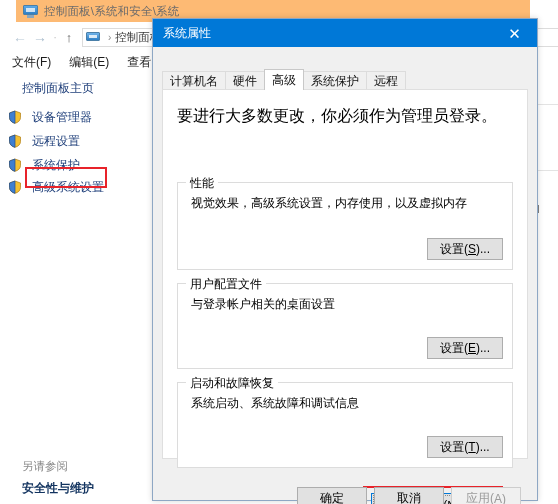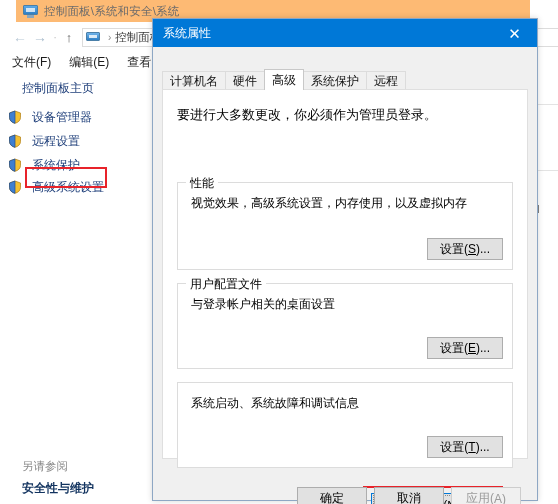--- a/index.html
+++ b/index.html
@@ -348,21 +348,21 @@
     left: 9px; top: 42px;
     width: 366px;
     height: 370px;
     background: #ffffff;
     border: 1px solid #dfdfdf;
     box-sizing: border-box;
   }
   #admin-note {
     position: absolute;
     left: 14px; top: 16px;
-    font-size: 13px;
+    font-size: 16px;
     color: #000000;
     white-space: nowrap;
     text-align: center;
   }
 
   
   .groupbox {
     position: absolute;
     left: 14px;
     width: 336px;
@@ -587,20 +587,21 @@
         <span class="group-legend">用户配置文件</span>
         <span class="group-desc">与登录帐户相关的桌面设置</span>
         <div class="group-btn">
           <span>设置(</span>
             <u>E</u>
             <span>)...</span>
         </div>
       </div>
 
       <div class="groupbox" id="gb-startup">
+        <span class="group-legend">启动和故障恢复</span>
         <span class="group-desc">系统启动、系统故障和调试信息</span>
         <div class="group-btn">
           <span>设置(</span>
             <u>T</u>
             <span>)...</span>
         </div>
       </div>
 
       <div id="btn-env">
         <span>环境变量(</span>

